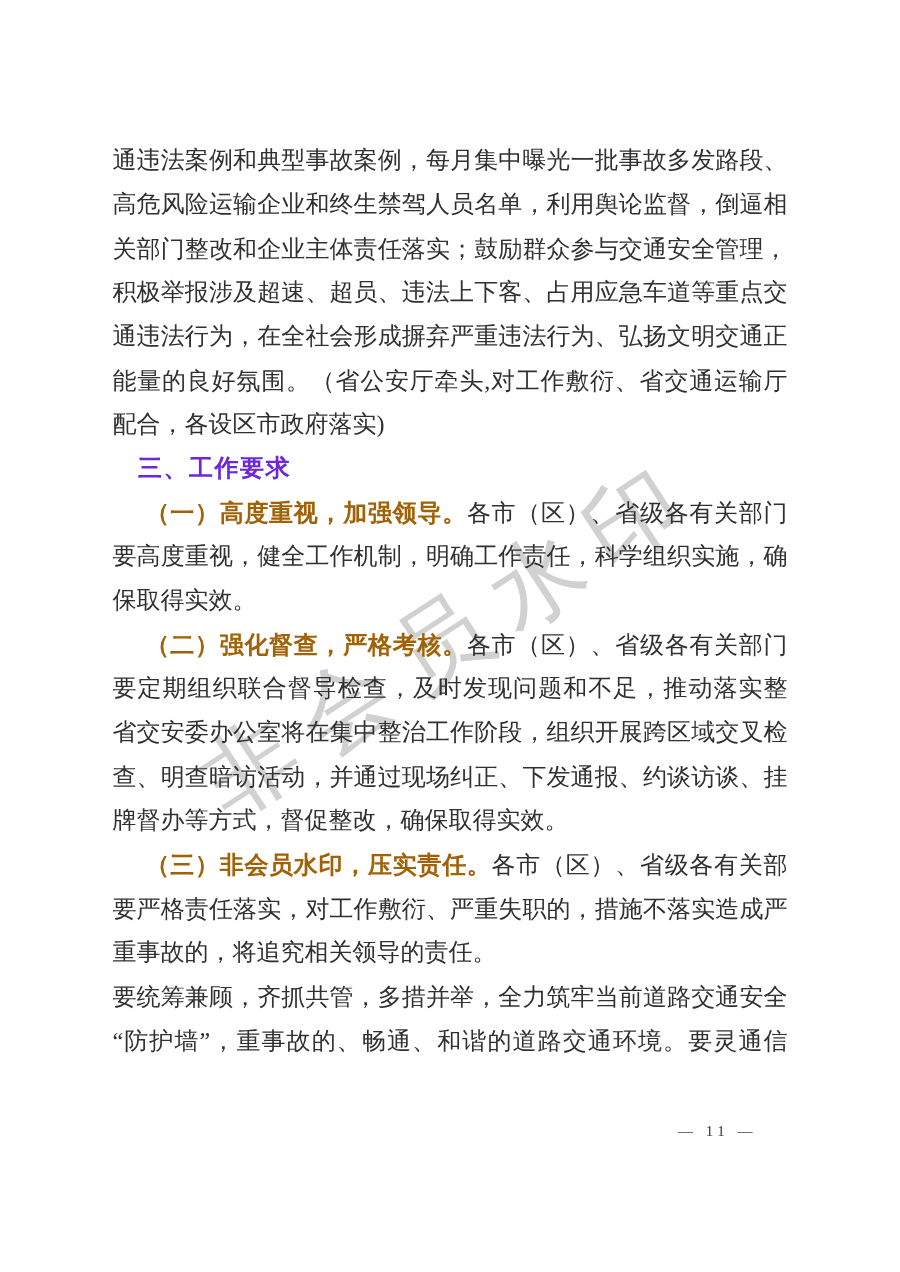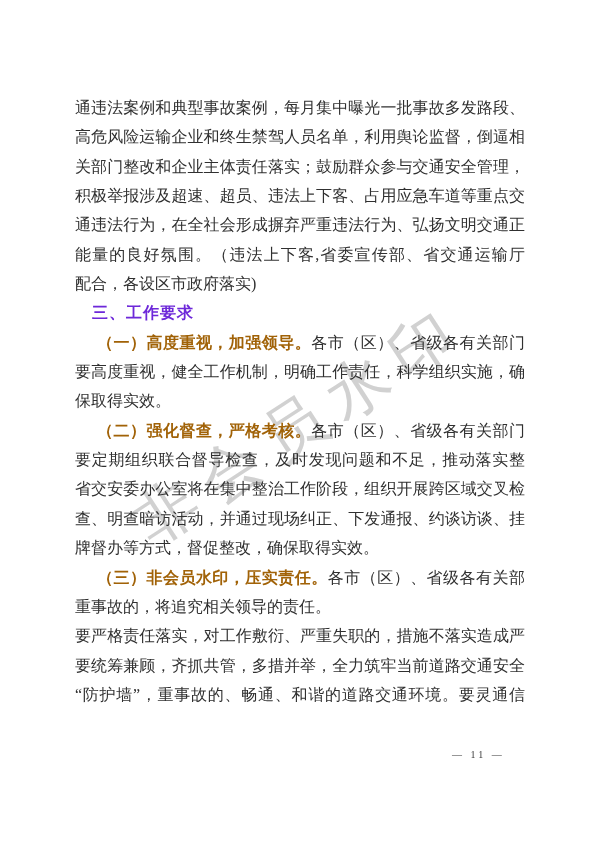--- a/index.html
+++ b/index.html
@@ -82,38 +82,38 @@
 <div class="page">
 
   <div class="watermark">非会员水印</div>
 
   <main class="content">
     <div class="line">通违法案例和典型事故案例，每月集中曝光一批事故多发路段、</div>
     <div class="line">高危风险运输企业和终生禁驾人员名单，利用舆论监督，倒逼相</div>
     <div class="line">关部门整改和企业主体责任落实；鼓励群众参与交通安全管理，</div>
     <div class="line">积极举报涉及超速、超员、违法上下客、占用应急车道等重点交</div>
     <div class="line">通违法行为，在全社会形成摒弃严重违法行为、弘扬文明交通正</div>
-    <div class="line">能量的良好氛围。（违法上下客,省委宣传部、省交通运输厅</div>
+    <div class="line">能量的良好氛围。（省公安厅牵头,对工作敷衍、省交通运输厅</div>
     <div class="line last">配合，各设区市政府落实)</div>
 
     <div class="line heading">三、工作要求</div>
 
     <div class="line indent"><span class="runin">（一）高度重视，加强领导。</span><span>各市（区）、省级各有关部门</span></div>
     <div class="line">要高度重视，健全工作机制，明确工作责任，科学组织实施，确</div>
     <div class="line last">保取得实效。</div>
 
     <div class="line indent"><span class="runin">（二）强化督查，严格考核。</span><span>各市（区）、省级各有关部门</span></div>
     <div class="line">要定期组织联合督导检查，及时发现问题和不足，推动落实整改。</div>
     <div class="line">省交安委办公室将在集中整治工作阶段，组织开展跨区域交叉检</div>
     <div class="line">查、明查暗访活动，并通过现场纠正、下发通报、约谈访谈、挂</div>
     <div class="line last">牌督办等方式，督促整改，确保取得实效。</div>
 
     <div class="line indent"><span class="runin">（三）非会员水印，压实责任。</span><span>各市（区）、省级各有关部门</span></div>
+    <div class="line">要严格责任落实，对工作敷衍、严重失职的，措施不落实造成严</div>
     <div class="line last">重事故的，将追究相关领导的责任。</div>
-    <div class="line">要严格责任落实，对工作敷衍、严重失职的，措施不落实造成严</div>
 
     <div class="line">要统筹兼顾，齐抓共管，多措并举，全力筑牢当前道路交通安全</div>
     <div class="line">“防护墙”，重事故的、畅通、和谐的道路交通环境。要灵通信</div>
   </main>
 
   <div class="footer">— 11 —</div>
 
 </div>
 
 </body></html>

